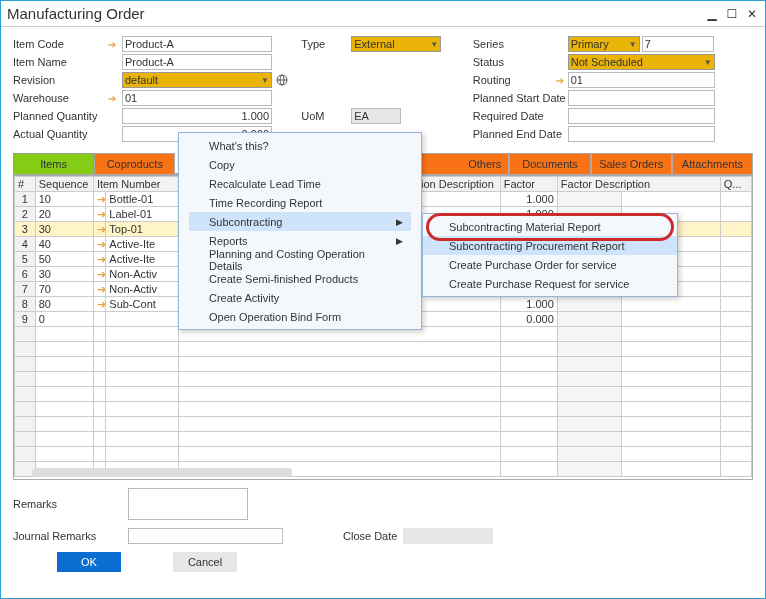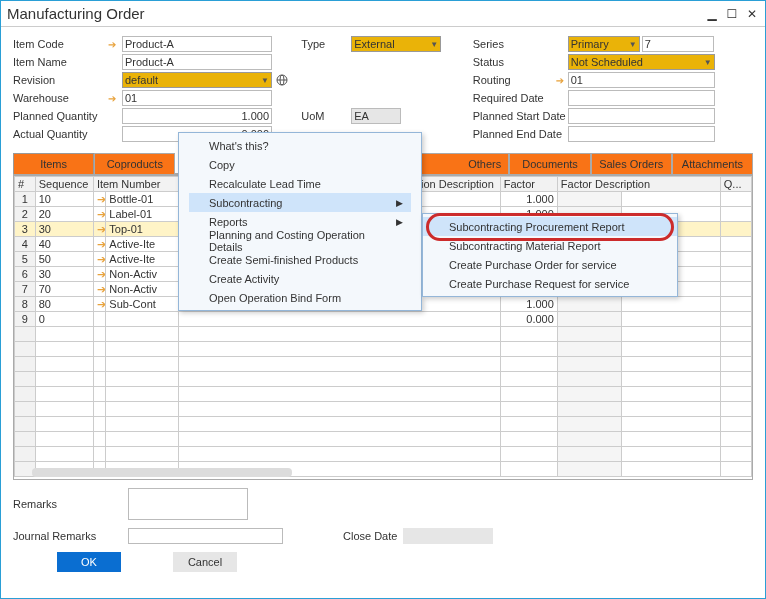--- a/index.html
+++ b/index.html
@@ -89,21 +89,21 @@
     border: 1px solid #aaa;
     border-bottom: none;
     display: flex;
     align-items: center;
     justify-content: center;
     font-size: 11px;
     background: #f97316;
     cursor: pointer;
   }
   .tab.active {
-    background: #f97316;
+    background: #84cc16;
     font-weight: normal;
     border-color: #999;
   }
   .tab.partial { flex: 0.6; padding-left: 47px; }
 
   .grid {
     border: 1px solid #aaa;
     height: 305px;
     overflow: hidden;
     position: relative;
@@ -332,25 +332,25 @@
           <span>Not Scheduled</span>
           <span class="chev">▼</span>
         </div>
       </div>
       <div class="field">
         <span class="label" style="width:83px">Routing</span>
         <span class="arrow" style="width:12px">➔</span>
         <div class="input" style="width:147px">01</div>
       </div>
       <div class="field">
+        <span class="label">Planned Start Date</span>
+        <div class="input" style="width:147px"></div>
+      </div>
+      <div class="field">
         <span class="label">Required Date</span>
-        <div class="input" style="width:147px"></div>
-      </div>
-      <div class="field">
-        <span class="label">Planned Start Date</span>
         <div class="input" style="width:147px"></div>
       </div>
       <div class="field">
         <span class="label">Planned End Date</span>
         <div class="input" style="width:147px"></div>
       </div>
     </div>
   </div>
 </div>
 
@@ -601,37 +601,38 @@
         </tbody>
     </table>
     <div class="scrollbar-fake"></div>
   </div>
 </div>
 
 <div class="context-menu">
   <div class="menu-item">What's this?</div>
   <div class="menu-item">Copy</div>
   <div class="menu-item">Recalculate Lead Time</div>
+  <div class="menu-item">Time Recording Report</div>
   <div class="menu-item highlight">
     <span>Subcontracting</span>
     <span class="sub-arrow">▶</span>
   </div>
   <div class="menu-item">
     <span>Reports</span>
     <span class="sub-arrow">▶</span>
   </div>
   <div class="menu-item">Planning and Costing Operation Details</div>
   <div class="menu-item">Create Semi-finished Products</div>
   <div class="menu-item">Create Activity</div>
   <div class="menu-item">Open Operation Bind Form</div>
 </div>
 
 <div class="sub-menu">
+  <div class="menu-item">Subcontracting Material Report</div>
   <div class="menu-item highlight">Subcontracting Procurement Report</div>
-  <div class="menu-item">Subcontracting Material Report</div>
   <div class="menu-item">Create Purchase Order for service</div>
   <div class="menu-item">Create Purchase Request for service</div>
 </div>
 <div class="highlight-oval"></div>
 
 <div class="remarks-area">
   <div class="remarks-row">
     <span class="label">Remarks</span>
     <div class="box"></div>
   </div>

